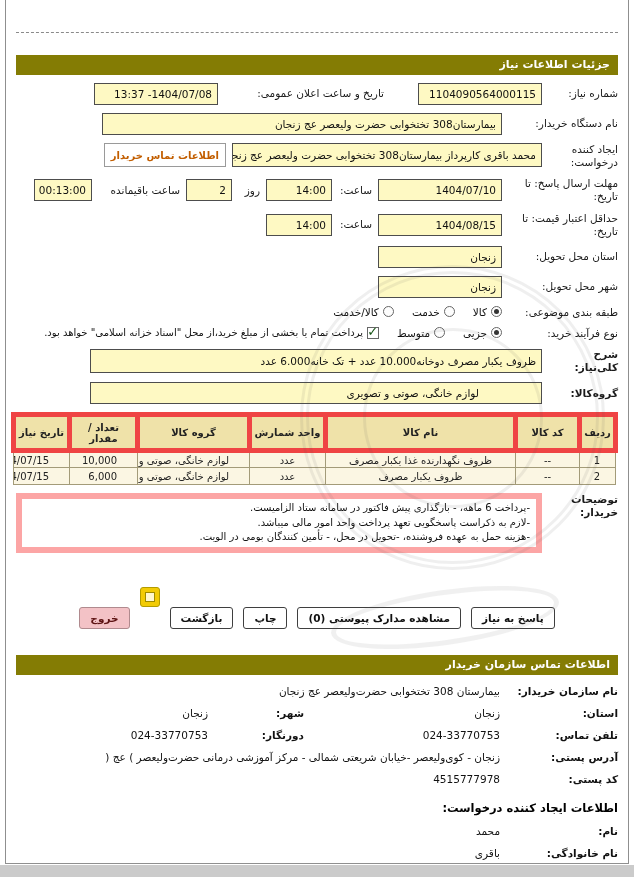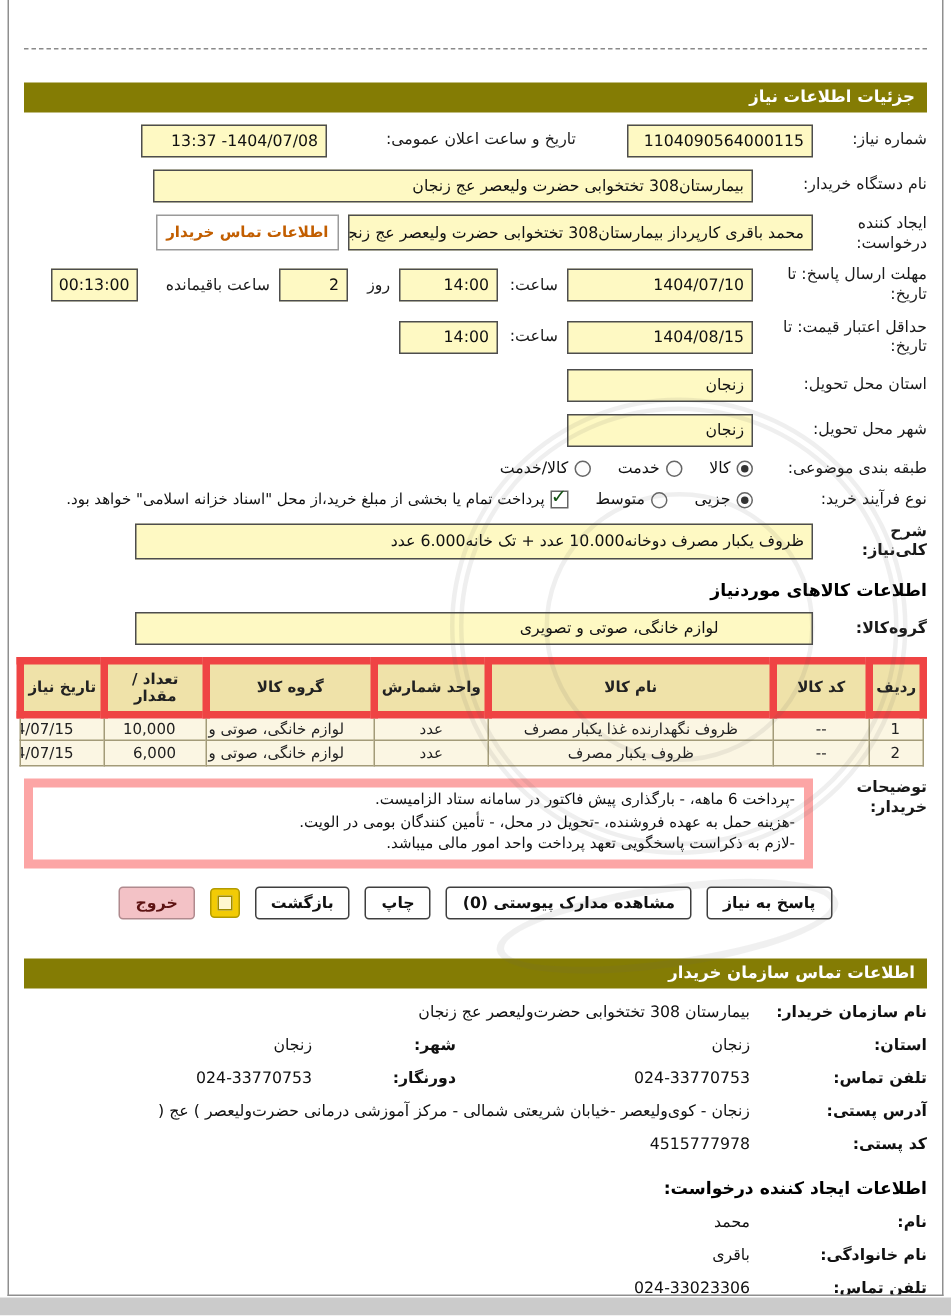--- a/index.html
+++ b/index.html
@@ -25,21 +25,21 @@
   .mr28{margin-right:28px}
   .box { border:1px solid #4d4d4d; background:#fef9c3; height:22px; display:flex; align-items:center;
          padding:0 5px; font-size:10.5px; flex:none; overflow:hidden; white-space:nowrap; }
   .box.h24{height:24px}
   .box.pad60{padding-right:62px}
 
   .link-btn { border:1px solid #9a9a9a; background:#fff; color:#c25e00; font-weight:bold;
               font-size:10px; height:24px; padding:0 6px; display:flex; align-items:center;
               cursor:pointer; flex:none; white-space:nowrap; font-family:inherit; }
 
-  .opt { display:flex; align-items:flex-end; gap:4px; margin-left:12px; flex:none; white-space:nowrap; }
+  .opt { display:flex; align-items:flex-start; gap:4px; margin-left:12px; flex:none; white-space:nowrap; }
   .radio { width:11px; height:11px; border:1px solid #666; border-radius:50%; background:#fdfdfd;
            display:flex; align-items:center; justify-content:center; flex:none; }
   .radio .dot { width:5px; height:5px; border-radius:50%; background:#333; display:none; }
   .radio.on .dot { display:block; }
   .cb { width:12px; height:12px; border:1px solid #666; background:#fff; position:relative; flex:none; }
   .cb.on::after { content:"✓"; position:absolute; top:-4px; right:0; color:#145214; font-size:13px; font-weight:bold; }
   .cbtext { font-size:10px; white-space:nowrap; }
 
   .sec-title { font-weight:bold; font-size:11.5px; margin-top:12px; color:#000; }
 
@@ -47,21 +47,21 @@
   .items th { background:#efe2a9; font-size:10px; font-weight:bold; border:5px solid #ef4444;
               height:36px; padding:1px 2px; color:#222; }
   .items td { background:#fbf6e3; font-size:10px; border:1px solid #a39b79; height:17px;
               text-align:center; padding:1px 20px; overflow:hidden; white-space:nowrap; color:#222; }
 
   .notes-box { flex:1; border:6px solid #fca5a5; min-height:48px; font-size:10px;
                line-height:1.45; padding:2px 6px; text-align:right; }
 
   .btnrow { display:flex; justify-content:center; align-items:center; gap:10px; margin-top:12px; }
   .btn { border:1px solid #3f3f3f; border-radius:3px; background:#fff; font-family:inherit;
-         font-size:10.5px; font-weight:bold; height:22px; padding:0 10px; cursor:pointer; color:#111; white-space:nowrap; }
+         font-size:10.5px; font-weight:bold; height:22px; padding:0 10px; cursor:pointer; color:#111; white-space:nowrap;margin-top:42px; }
   .btn.exit { background:#f3c2c6; border-color:#b08a8e; color:#5d1313; }
   .icon-btn { width:20px; height:20px; border:1px solid #b39b00; background:#f2cb05; border-radius:3px;
               cursor:pointer; position:relative; flex:none; }
   .icon-btn::after { content:""; position:absolute; inset:4px; background:#fff7cf; border:1px solid #9d8a00; }
 
   .crow { display:flex; align-items:flex-start; gap:6px; margin-top:10px; font-size:10.5px; color:#111; }
   .cl { font-weight:bold; flex:none; text-align:right; }
   .cl.w112 { width:112px; }
   .cl.w90 { width:90px; }
   .cv { flex:none; }
@@ -166,21 +166,20 @@
         <span class="cb on"></span>
         <span class="cbtext">پرداخت تمام یا بخشی از مبلغ خرید،از محل "اسناد خزانه اسلامی" خواهد بود.</span>
       </span>
     </div>
 
     <div class="row">
       <span class="lbl w70 b">شرح کلی‌نیاز:</span>
       <span class="box w452 h24">ظروف یکبار مصرف دوخانه10.000 عدد + تک خانه6.000 عدد</span>
     </div>
 
-    <div class="sec-title">اطلاعات کالاهای موردنیاز</div>
 
     <div class="row">
       <span class="lbl w70 b">گروه‌کالا:</span>
       <span class="box w452 pad60">لوازم خانگی، صوتی و تصویری</span>
     </div>
 
     <table class="items">
       <colgroup>
         <col style="width:36px">
           <col style="width:64px">
@@ -220,22 +219,22 @@
           <td>6,000</td>
           <td>1404/07/15</td>
         </tr>
       </tbody>
     </table>
 
     <div class="row top">
       <span class="lbl w70 b">توضیحات خریدار:</span>
       <div class="notes-box">
         <div>-پرداخت 6 ماهه، - بارگذاری پیش فاکتور در سامانه ستاد الزامیست.</div>
+        <div>-لازم به ذکراست پاسخگویی تعهد پرداخت واحد امور مالی میباشد.</div>
         <div>-هزینه حمل به عهده فروشنده، -تحویل در محل، - تأمین کنندگان بومی در الویت.</div>
-        <div>-لازم به ذکراست پاسخگویی تعهد پرداخت واحد امور مالی میباشد.</div>
       </div>
     </div>
 
     <div class="btnrow">
       <button class="btn">پاسخ به نیاز</button>
       <button class="btn">مشاهده مدارک پیوستی (0)</button>
       <button class="btn">چاپ</button>
       <button class="btn">بازگشت</button>
       <button class="icon-btn"></button>
       <button class="btn exit">خروج</button>

